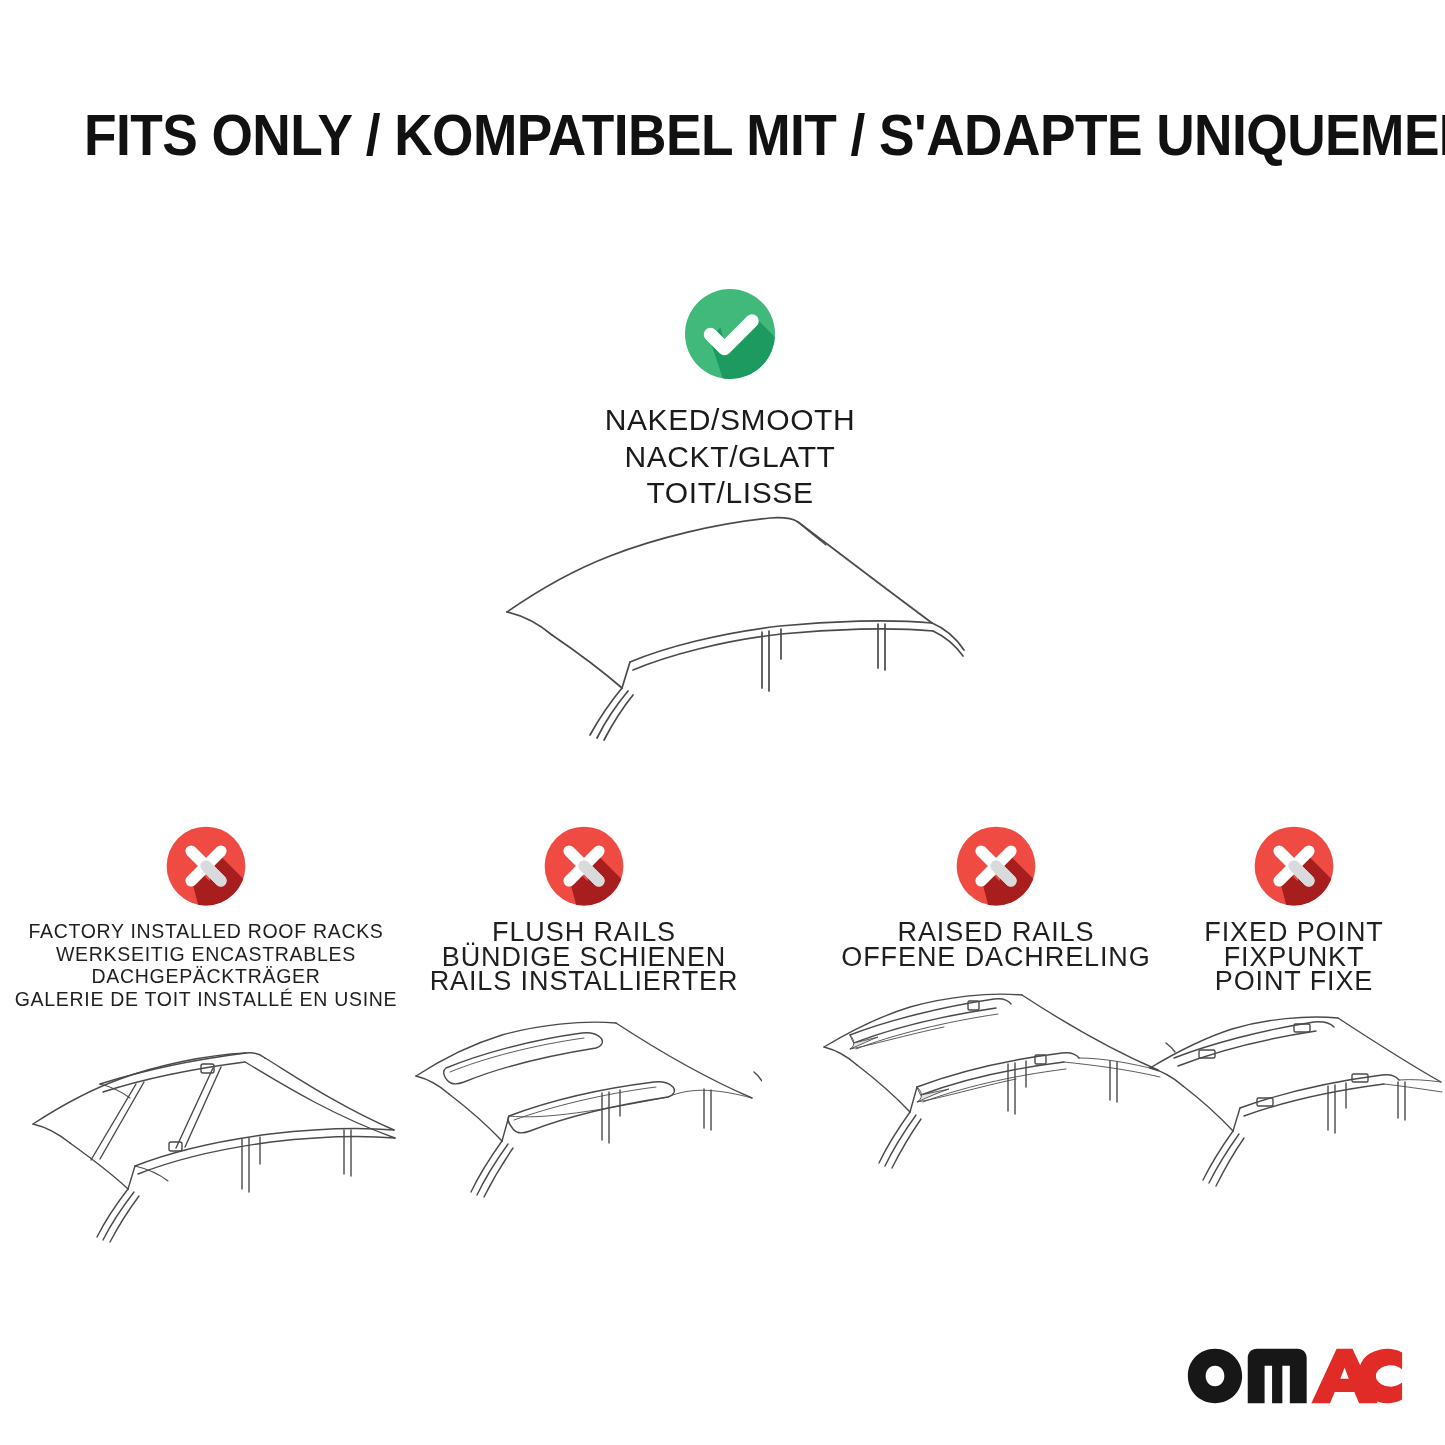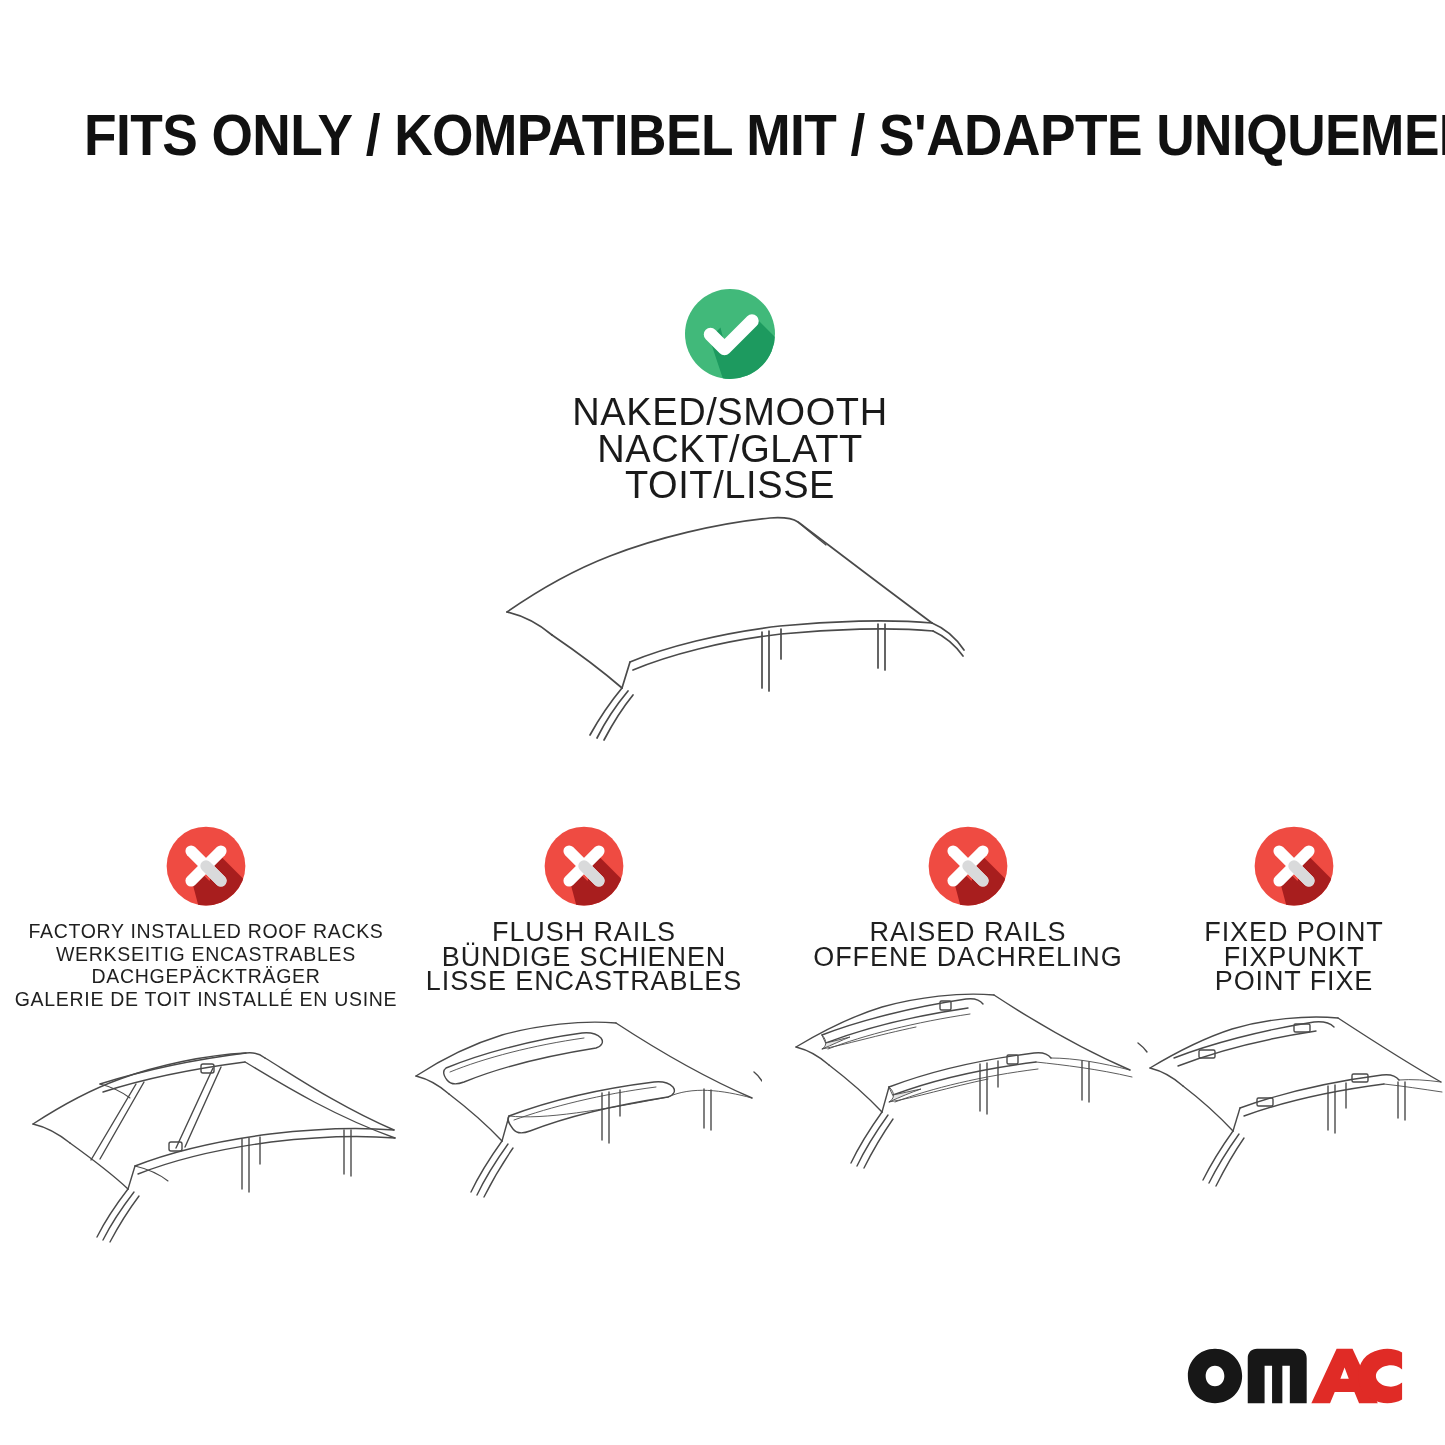--- a/index.html
+++ b/index.html
@@ -30,24 +30,24 @@
   #ok-block {
     position:absolute;
     left:500px; top:286px;
     width:460px;
     display:flex; flex-direction:column; align-items:center;
   }
   .badge { position:relative; width:96px; height:96px; }
   .badge svg { display:block; width:96px; height:96px; }
 
   .ok-labels {
-    margin-top:12px;
+    margin-top:20px;
     text-align:center;
     color:#1a1a1a;
-    font-size:38px;
+    font-size:30px;
     line-height:36.5px;
     letter-spacing:0.6px;
     font-weight:400;
   }
   .ok-labels > div { white-space:nowrap; }
 
   
   #ok-illustration {
     position:absolute;
     left:470px; top:492px;
@@ -70,21 +70,21 @@
     letter-spacing:0.9px;
     font-weight:400;
   }
   .nok-labels > div { white-space:nowrap;text-align:center; }
 
   .nok-illu { margin-top:16px; width:100%; }
   .nok-illu svg { display:block; width:100%; height:auto; }
 
   #col-factory { left:8px;    width:396px; }
   #col-flush   { left:406px;  width:356px; }
-  #col-raised  { left:788px;  width:360px; }
+  #col-raised  { left:816px;  width:360px; }
   #col-fixed   { left:1144px; width:300px; }
 
   #col-factory .nok-labels { font-size:19.5px; line-height:22.5px; letter-spacing:0.7px; }
 
   
   #brand-logo {
     position:absolute;
     right:42px; bottom:40px;
     height:58px;
     display:flex; align-items:flex-end;
@@ -234,21 +234,21 @@
         </g>
         <path d="M31 31 L65 65" stroke="#ffffff" stroke-width="13" stroke-linecap="round"></path>
         <path d="M65 31 L31 65" stroke="#ffffff" stroke-width="13" stroke-linecap="round"></path>
         <path d="M48 48 L65 65" stroke="#d9dadb" stroke-width="13" stroke-linecap="round"></path>
       </svg>
     </div>
   </div>
   <div class="nok-labels">
     <div>FLUSH RAILS</div>
     <div>BÜNDIGE SCHIENEN</div>
-    <div>LISSE ENCASTRABLES</div>
+    <div>RAILS INSTALLIERTER</div>
   </div>
   <div class="nok-illu">
     <svg viewBox="0 0 356 220" xmlns="http://www.w3.org/2000/svg" fill="none" stroke="#4a4a4a" stroke-width="1.4" stroke-linecap="round" stroke-linejoin="round">
 
       <path d="M10 66 C30 53 60 36 96 25 C132 15 176 10 210 13"></path>
       <path d="M10 66 C22 69 34 76 43 84"></path>
       <path d="M43 84 C60 97 80 114 96 131"></path>
       <path d="M96 131 L103 106"></path>
 
       <path d="M40 58 C74 44 124 30 176 23 C185 22 191 24 195 28 C198 32 196 36 190 38

